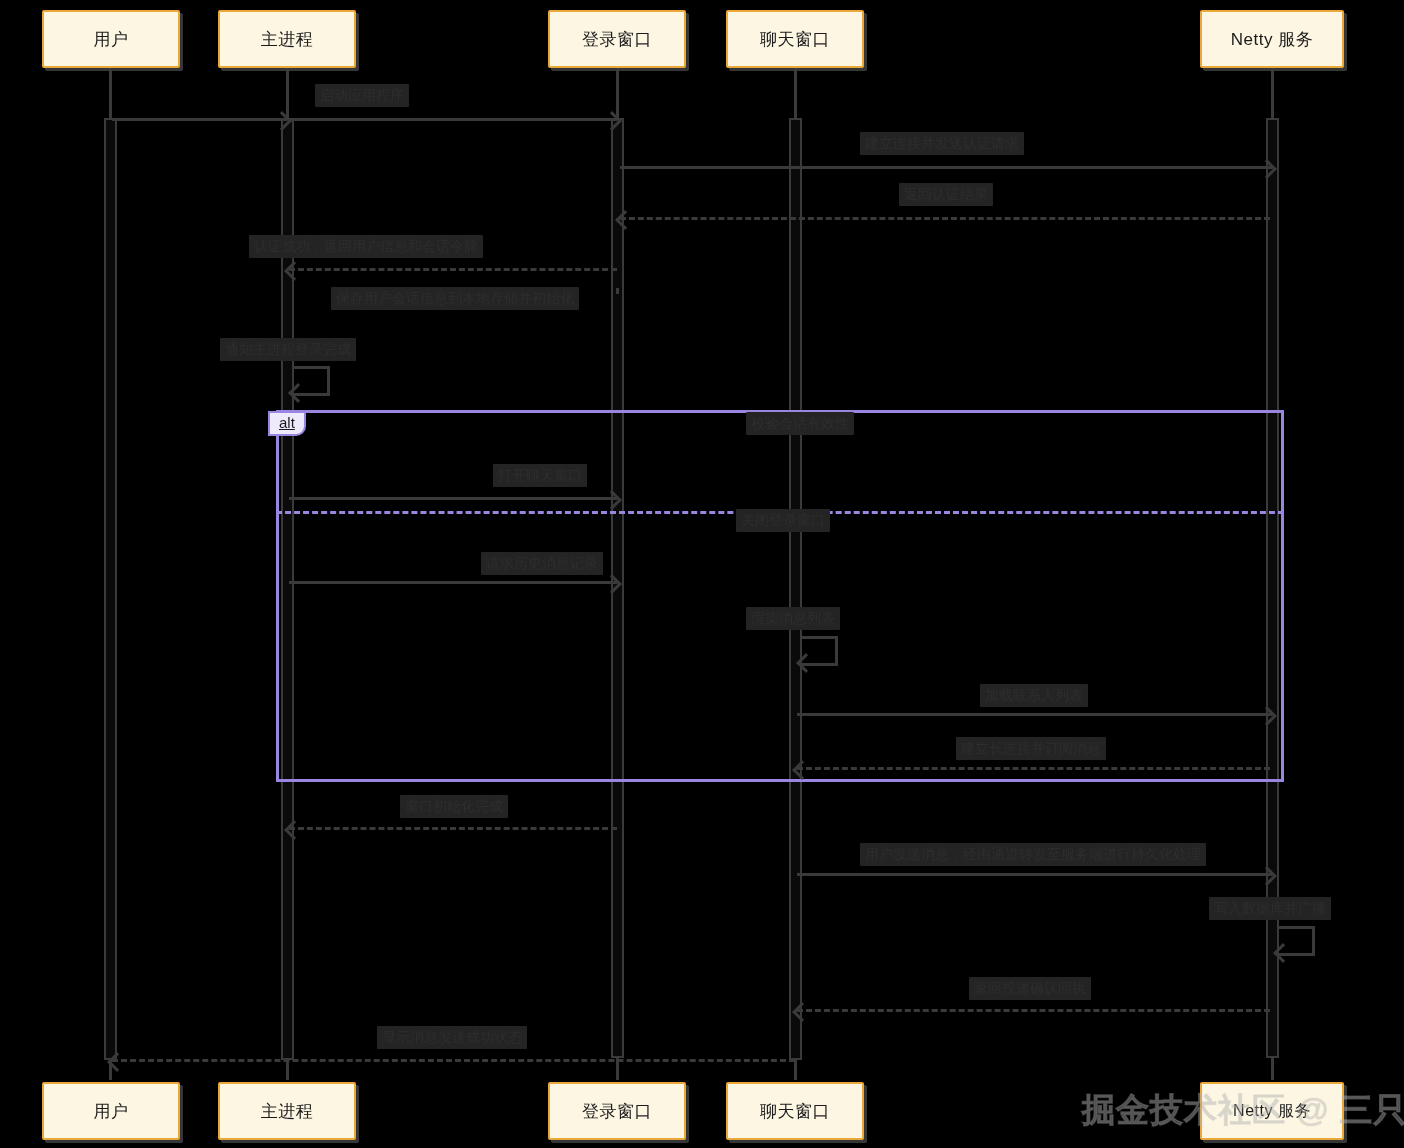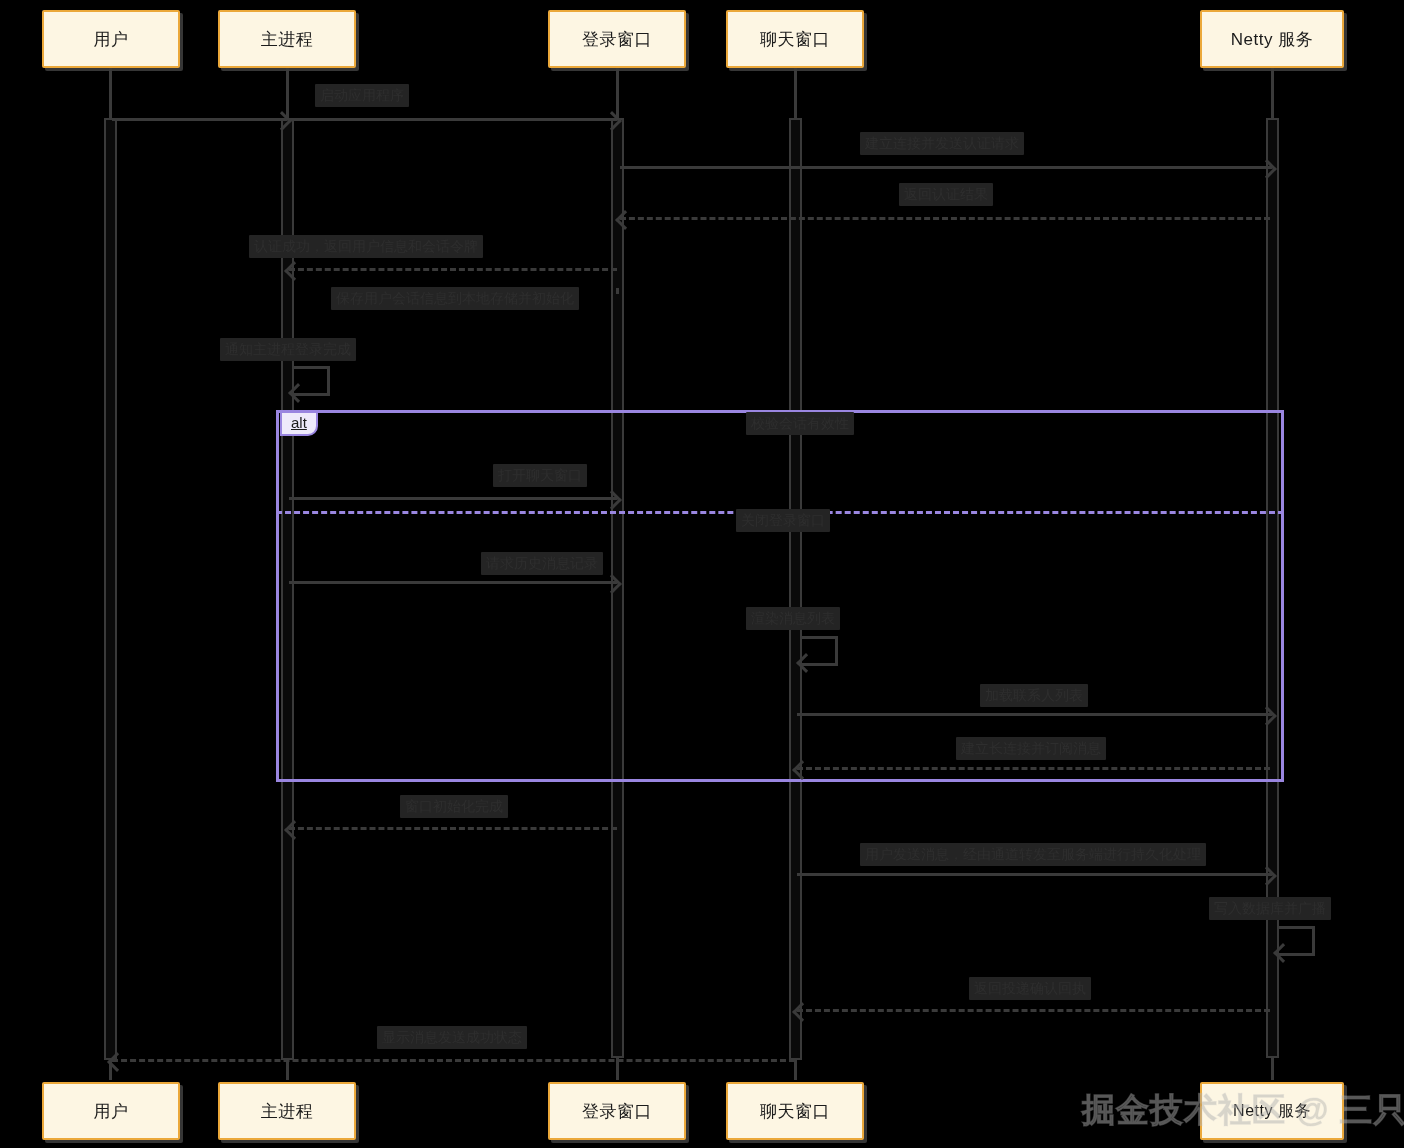--- a/index.html
+++ b/index.html
@@ -203,21 +203,21 @@
   <div class="msglabel" style="left:455px; top:287px;">保存用户会话信息到本地存储并初始化</div>
 
   
   <div class="selfloop" style="left:294px; top:366px; width:36px; height:30px;">
     <span class="openarrow left" style="top:auto; bottom:-7px; left:-3px;"></span>
   </div>
   <div class="msglabel" style="left:288px; top:338px;">通知主进程登录完成</div>
 
   
   <div class="altbox" style="left:276px; top:410px; width:1008px; height:372px;"></div>
-  <div class="altlabel" style="left:280px; top:411px;text-decoration:underline;">alt</div>
+  <div class="altlabel" style="left:268px; top:411px;text-decoration:underline;">alt</div>
   <div class="altdivider" style="left:276px; top:511px; width:1008px;"></div>
 
   
   <div class="msglabel" style="left:800px; top:412px;">校验会话有效性</div>
 
   
   <div class="msg" style="left:289px; top:497px; width:328px;">
     <span class="openarrow right"></span>
   </div>
   <div class="msglabel" style="left:540px; top:464px;">打开聊天窗口</div>

